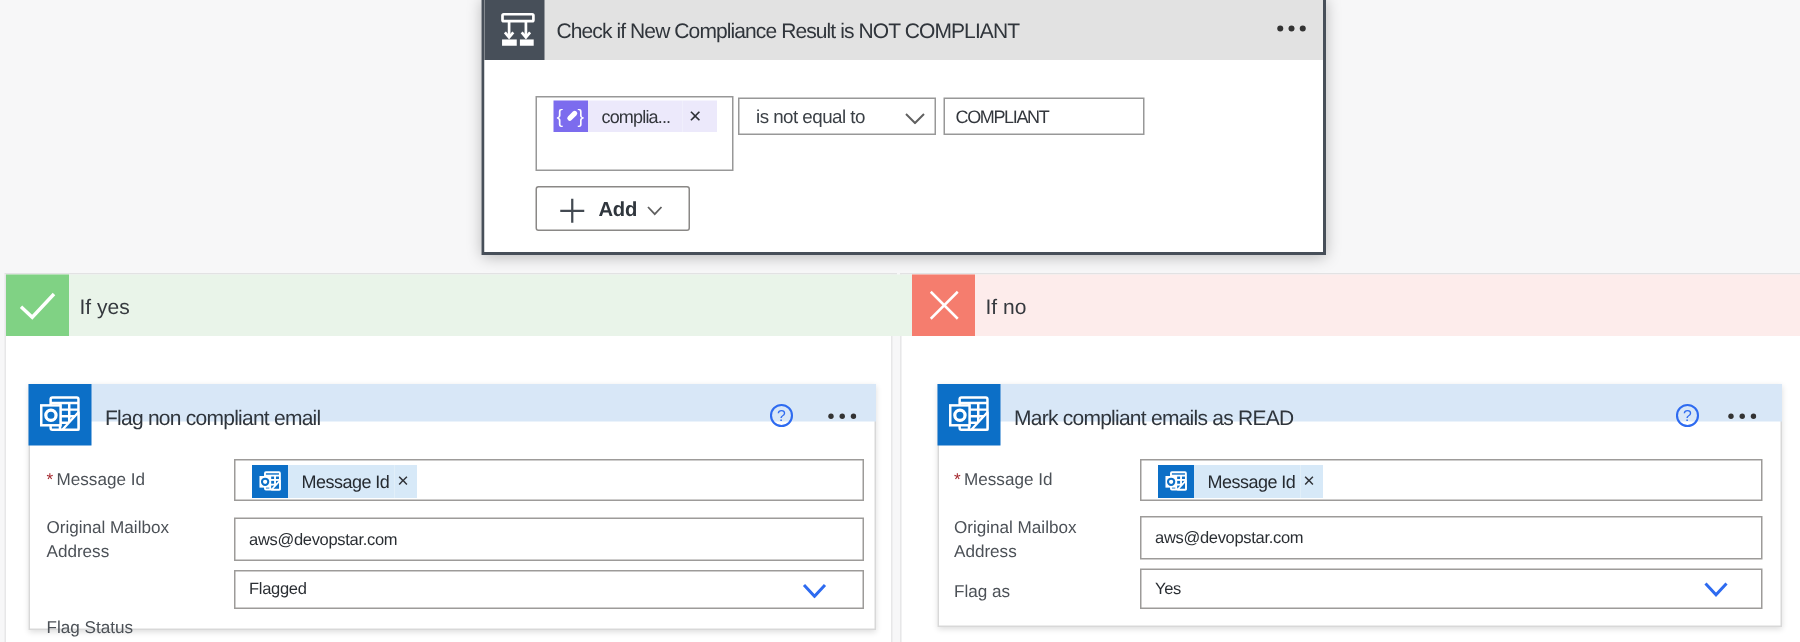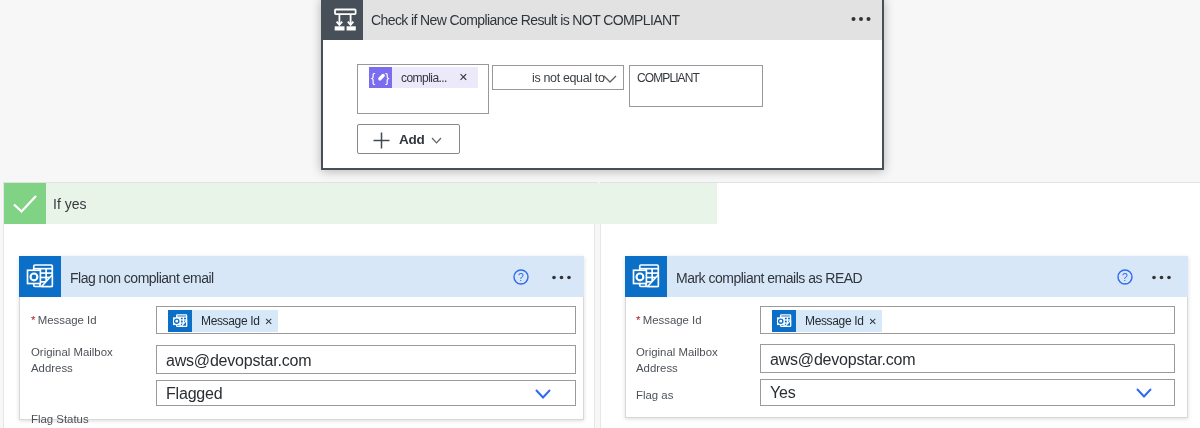--- a/index.html
+++ b/index.html
@@ -16,48 +16,48 @@
   #cond-title { position:absolute; left:48px; top:0; height:40px; line-height:41px; font-size:14px; color:#30353b; letter-spacing:-0.6px; }
   #cond-dots { position:absolute; right:11px; top:16px; }
   #cond-body { position:absolute; left:0; top:40px; width:559px; height:128px; background:#fff; }
   #operand { position:absolute; left:34px; top:24px; width:132px; height:50px; border:1px solid #989898; background:#fff; }
   .tok { position:absolute; display:flex; align-items:stretch; }
   #tok-expr { left:11px; top:2px; height:21px; }
   #tok-expr .ticon { width:23px; background:#7c6cee; display:flex; align-items:center; justify-content:center; }
   #tok-expr .tlabel { background:#ece9fb; display:flex; align-items:center; font-size:12px; letter-spacing:-0.55px; color:#33363c; padding:0 8px 0 9px; }
   #tok-expr .tx { background:#ece9fb; display:flex; align-items:center; padding:0 10px 0 4px; font-size:11px; color:#2f3237; }
   #opdrop { position:absolute; left:169px; top:25px; width:132px; height:25px; border:1px solid #989898; background:#fff; }
-  #opdrop span { position:absolute; left:11px; top:0; line-height:24px; font-size:12.5px; letter-spacing:-0.35px; color:#3b4046;margin-left:28px; }
-  #opval { position:absolute; left:306px; top:25px; width:134px; height:42px; border:1px solid #989898; background:#fff; }
+  #opdrop span { position:absolute; left:11px; top:0; line-height:24px; font-size:12.5px; letter-spacing:-0.35px; color:#3b4046; }
+  #opval { position:absolute; left:306px; top:25px; width:134px; height:25px; border:1px solid #989898; background:#fff; }
   #opval span { position:absolute; left:7px; top:0; line-height:24px; font-size:12px; letter-spacing:-0.9px; color:#33373d; }
   #addbtn { position:absolute; left:34px; top:84px; width:103px; height:30px; border:1px solid #8a8886; border-radius:2px; background:#fff; }
 
   
   .panel { position:absolute; top:183px; height:245px; background:#fff; }
   .hl { position:absolute; top:182px; height:1px; background:#e2e2e3; }
   .vl { position:absolute; width:1px; background:#e7e7e8; }
   .strip { top:183px; height:41px; }
   .strip .sq { position:absolute; left:0; top:0; width:42px; height:41px; display:flex; align-items:center; justify-content:center; }
   .strip .slabel { position:absolute; left:49px; top:0; height:41px; line-height:42px; font-size:14px; color:#35393e; }
   #strip-yes { left:4px; width:713px; background:#e9f4e9; }
   #strip-yes .sq { background:#80d284; }
   #strip-no { left:608px; width:592px; background:#fdeceb; }
   #strip-no .sq { background:#f57d6e; }
 
   
   .acard { background:#fff; border:1px solid #d8d8d8; box-shadow:0 1px 4px rgba(0,0,0,0.14); }
-  .ahead { position:absolute; left:-1px; top:-1px; height:41px; background:#d8e7f7; }
+  .ahead { position:absolute; left:-1px; top:-1px; height:25px; background:#d8e7f7; }
   .aicon { position:absolute; left:0; top:0; width:42px; height:41px; background:#0c6fc7; display:flex; align-items:center; justify-content:center; }
   .atitle { position:absolute; left:51px; top:1px; height:41px; line-height:42px; font-size:14px; letter-spacing:-0.5px; color:#2f353c; }
   .ahelp { position:absolute; top:12.5px; }
   .adots { position:absolute; top:19px; }
   .row-label { position:absolute; font-size:11.4px; color:#4c5157; line-height:16px; }
   .row-label .ast { color:#a4262c; }
   .field { position:absolute; border:1px solid #9d9b99; background:#fff; }
-  .ftext { position:absolute; left:9px; top:0; font-size:16px; letter-spacing:-0.2px; color:#2a2e33; }
+  .ftext { position:absolute; left:9px; top:0; font-size:11px; letter-spacing:-0.2px; color:#2a2e33; }
   .tok2 { position:absolute; left:11px; top:3px; height:22px; display:flex; }
   .tok2 .mini { width:24px; background:#0c6fc7; display:flex; align-items:center; justify-content:center; }
   .tok2 .mlabel { background:#d7e9f8; display:flex; align-items:center; font-size:12px; letter-spacing:-0.35px; color:#262b31; padding:0 3px 0 9px; }
   .tok2 .mx { background:#d7e9f8; display:flex; align-items:center; padding:0 5px 0 2px; font-size:10px; color:#2f3237; }
   .fchev { position:absolute; }
 </style>
 </head>
 <body>
 <div id="stage">
 
@@ -161,20 +161,29 @@
 
   <div id="strip-yes" class="abs strip">
     <div class="sq">
       <svg width="26" height="20" viewBox="0 0 26 20">
         <polyline points="2,10.5 9.5,17.5 24,2" fill="none" stroke="#fff" stroke-width="2.3"></polyline>
       </svg>
     </div>
     <div class="slabel">If yes</div>
   </div>
 
+  <div id="strip-no" class="abs strip">
+    <div class="sq">
+      <svg width="21" height="21" viewBox="0 0 21 21">
+        <line x1="1.5" y1="1.5" x2="19.5" y2="19.5" stroke="#fff" stroke-width="1.7"></line>
+        <line x1="19.5" y1="1.5" x2="1.5" y2="19.5" stroke="#fff" stroke-width="1.7"></line>
+      </svg>
+    </div>
+    <div class="slabel">If no</div>
+  </div>
 
   <div id="card-yes" class="abs acard" style="left:19px; top:256px; width:565px; height:164px;">
     <div class="ahead" style="width:565px;">
       <div class="aicon">
         <svg width="42" height="41" viewBox="0 0 42 42">
             <use href="#olk"></use>
           </svg>
       </div>
       <div class="atitle">Flag non compliant email</div>
       <div class="ahelp" style="left:494px;">

